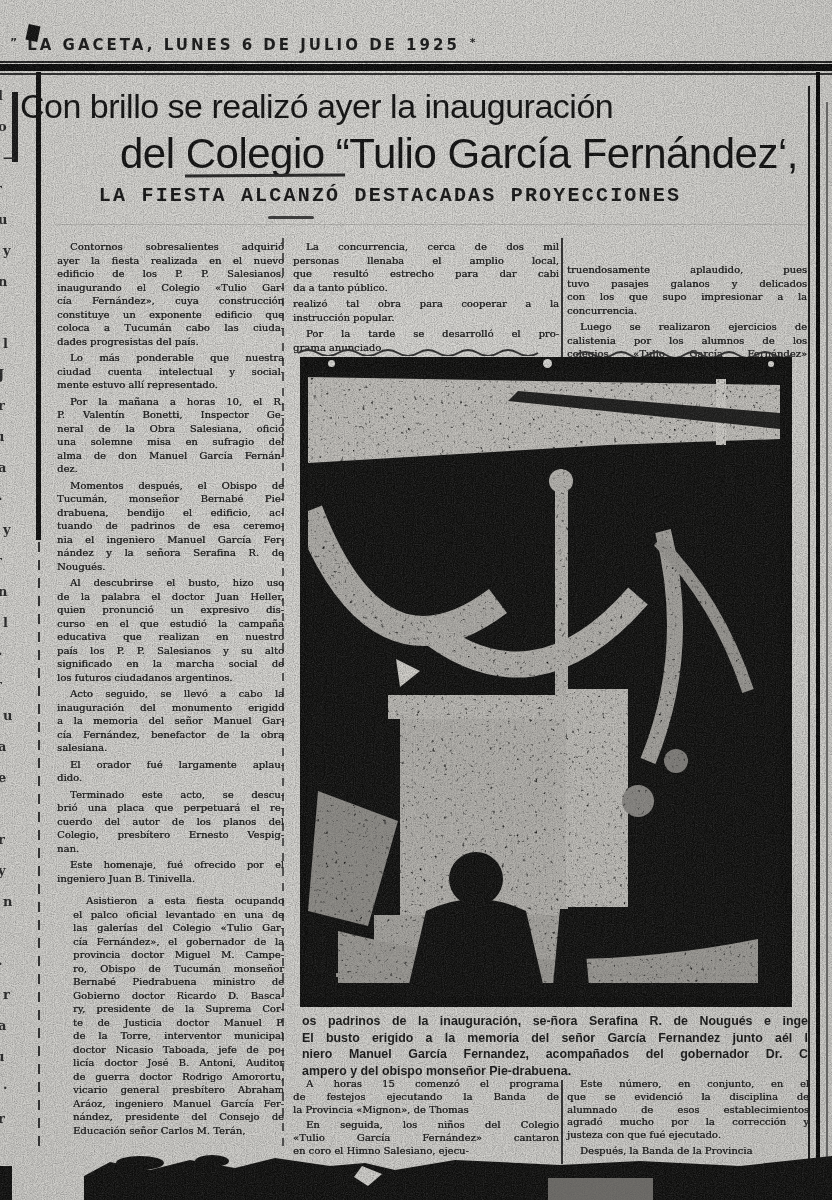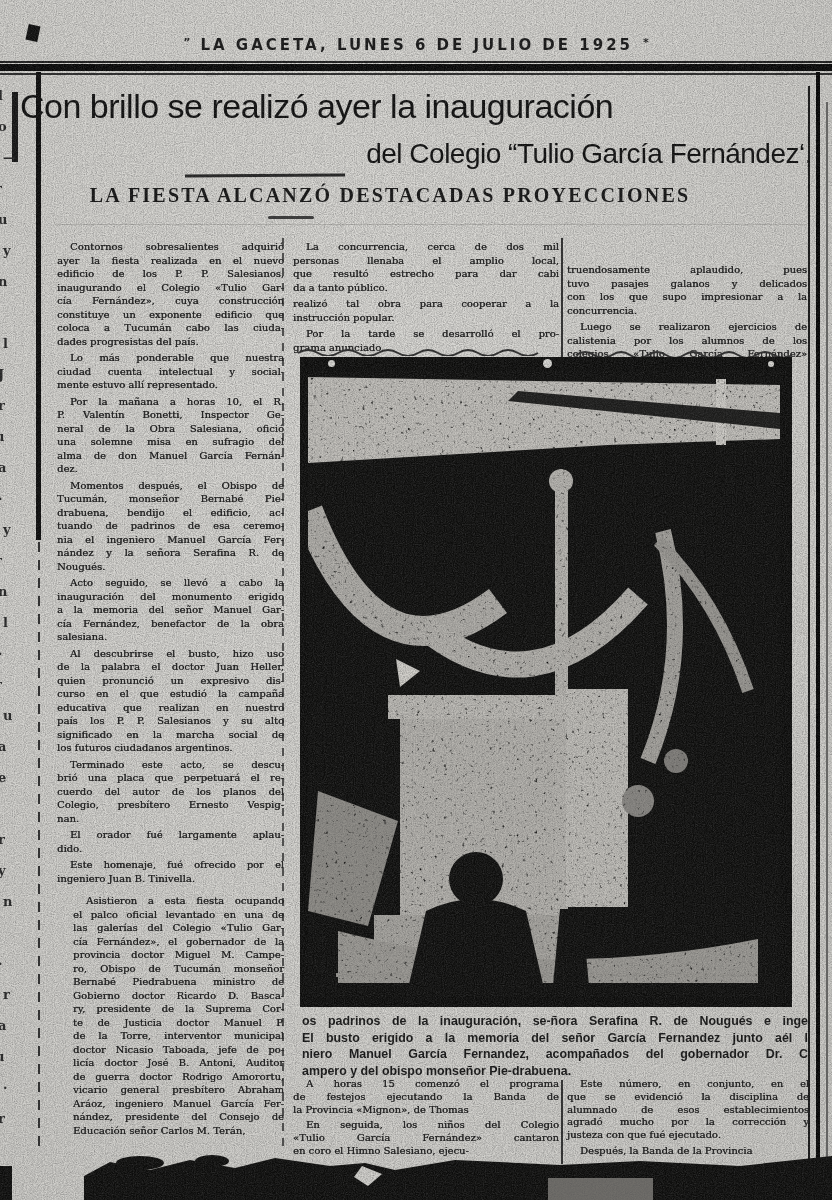--- a/index.html
+++ b/index.html
@@ -3,21 +3,21 @@
 <meta charset="utf-8">
 <style>
   html,body{margin:0;padding:0;}
   body{
     width:832px;height:1200px;overflow:hidden;position:relative;
     background:radial-gradient(ellipse at 42% 28%, #dbdad6 0%, #d4d3cf 55%, #cbcac6 100%);
     font-family:"DejaVu Serif", serif;color:#1c1c1c;
   }
   .abs{position:absolute;}
   
-  .masthead{left:0;right:0;top:36px;text-align:center;
+  .masthead{left:0;right:0;top:36px;
     font-family:"DejaVu Sans", sans-serif;font-weight:bold;font-size:15px;
     letter-spacing:3px;color:#161616;filter:blur(0.3px);}
   .masthead .tick{font-size:11px;letter-spacing:0;vertical-align:top;padding:0 10px;color:#222;}
   
   .hr1{left:0;width:832px;top:61px;height:2px;background:#1d1d1d;}
   .hr2{left:0;width:832px;top:64px;height:7px;background:#060606;}
   .hr3{left:0;width:832px;top:73px;height:2px;background:#2a2a2a;}
   .colrule-faint{left:55px;width:752px;top:224px;height:1px;background:#b9b8b4;}
   .vrule-left{left:36px;top:72px;width:5px;height:468px;background:#0a0a0a;}
   .vrule-left-dash{left:38px;top:542px;width:2px;height:608px;
@@ -28,24 +28,24 @@
   .vrule-mr-bot{left:561px;top:1080px;width:2px;height:84px;background:#2f2f2f;}
   .vrule-r1{left:808px;top:86px;width:2px;height:1114px;background:#151515;}
   .vrule-r2{left:816px;top:72px;width:4px;height:1128px;background:#030303;}
   .vrule-r3{left:826px;top:102px;width:2px;height:1098px;background:rgba(20,20,20,.55);}
   .bracket-left{left:12px;top:92px;width:6px;height:70px;background:#141414;}
   .mark-tl{left:27px;top:25px;width:12px;height:16px;background:#0d0d0d;transform:rotate(12deg);}
   
   .headline{left:20px;top:82px;width:792px;font-family:"Liberation Sans", sans-serif;
     font-weight:normal;color:#0d0d0d;filter:blur(0.3px);}
   .headline .l1{font-size:34px;line-height:48px;letter-spacing:-0.5px;white-space:nowrap;}
-  .headline .l2{font-size:28px;line-height:48px;letter-spacing:-0.5px;padding-left:100px;white-space:nowrap;text-align:right;}
+  .headline .l2{font-size:42px;line-height:48px;letter-spacing:-0.5px;padding-left:100px;white-space:nowrap;}
   .divider1{left:185px;top:174px;width:160px;height:3px;background:#242424;transform:rotate(-0.4deg);}
   .subhead{left:60px;top:184px;width:660px;text-align:center;
-    font-family:Liberation Serif, serif;font-weight:bold;font-size:20px;
+    font-family:Liberation Mono, monospace;font-weight:bold;font-size:20px;
     letter-spacing:2.2px;color:#131313;filter:blur(0.3px);white-space:nowrap;}
   .divider2{left:268px;top:216px;width:46px;height:3px;background:#3a3a3a;border-radius:2px;}
   
   .col{font-size:10px;line-height:13.5px;text-shadow:0.3px 0 0 currentColor;
     filter:blur(0.22px);color:#1e1e1e;}
   .para{margin-bottom:3px;}
   [data-paras="article.left_column"] .para:nth-child(10){margin-top:9px;margin-left:16px;}
   .tline{text-align:justify;text-align-last:justify;}
   .tline.last{text-align-last:left;}
   .tline.first{text-indent:13px;}
@@ -139,46 +139,46 @@
     <div class="para">
       <div class="tline first">Momentos después, el Obispo de</div>
       <div class="tline">Tucumán, monseñor Bernabé Pie-</div>
       <div class="tline">drabuena, bendijo el edificio, ac-</div>
       <div class="tline">tuando de padrinos de esa ceremo-</div>
       <div class="tline">nia el ingeniero Manuel García Fer-</div>
       <div class="tline">nández y la señora Serafina R. de</div>
       <div class="tline last">Nougués.</div>
     </div>
     <div class="para">
-      <div class="tline first">Acto seguido, se llevó a cabo la</div>
-      <div class="tline">inauguración del monumento erigido</div>
-      <div class="tline">a la memoria del señor Manuel Gar-</div>
-      <div class="tline">cía Fernández, benefactor de la obra</div>
-      <div class="tline last">salesiana.</div>
-    </div>
-    <div class="para">
       <div class="tline first">Al descubrirse el busto, hizo uso</div>
       <div class="tline">de la palabra el doctor Juan Heller,</div>
       <div class="tline">quien pronunció un expresivo dis-</div>
       <div class="tline">curso en el que estudió la campaña</div>
       <div class="tline">educativa que realizan en nuestro</div>
       <div class="tline">país los P. P. Salesianos y su alto</div>
       <div class="tline">significado en la marcha social de</div>
       <div class="tline last">los futuros ciudadanos argentinos.</div>
     </div>
     <div class="para">
+      <div class="tline first">Acto seguido, se llevó a cabo la</div>
+      <div class="tline">inauguración del monumento erigido</div>
+      <div class="tline">a la memoria del señor Manuel Gar-</div>
+      <div class="tline">cía Fernández, benefactor de la obra</div>
+      <div class="tline last">salesiana.</div>
+    </div>
+    <div class="para">
+      <div class="tline first">El orador fué largamente aplau-</div>
+      <div class="tline last">dido.</div>
+    </div>
+    <div class="para">
       <div class="tline first">Terminado este acto, se descu-</div>
       <div class="tline">brió una placa que perpetuará el re-</div>
       <div class="tline">cuerdo del autor de los planos del</div>
       <div class="tline">Colegio, presbítero Ernesto Vespig-</div>
       <div class="tline last">nan.</div>
-    </div>
-    <div class="para">
-      <div class="tline first">El orador fué largamente aplau-</div>
-      <div class="tline last">dido.</div>
     </div>
     <div class="para">
       <div class="tline first">Este homenaje, fué ofrecido por el</div>
       <div class="tline last">ingeniero Juan B. Tinivella.</div>
     </div>
     <div class="para">
       <div class="tline first">Asistieron a esta fiesta ocupando</div>
       <div class="tline">el palco oficial levantado en una de</div>
       <div class="tline">las galerías del Colegio «Tulio Gar-</div>
       <div class="tline">cía Fernández», el gobernador de la</div>

